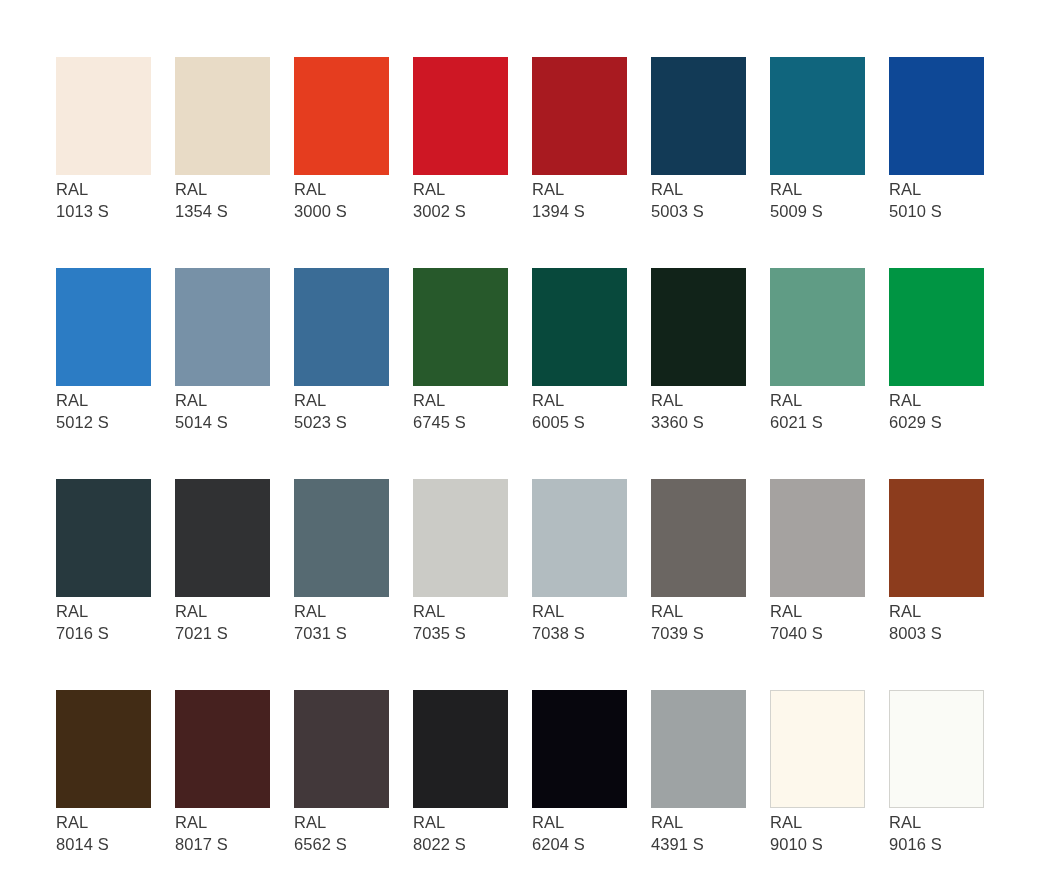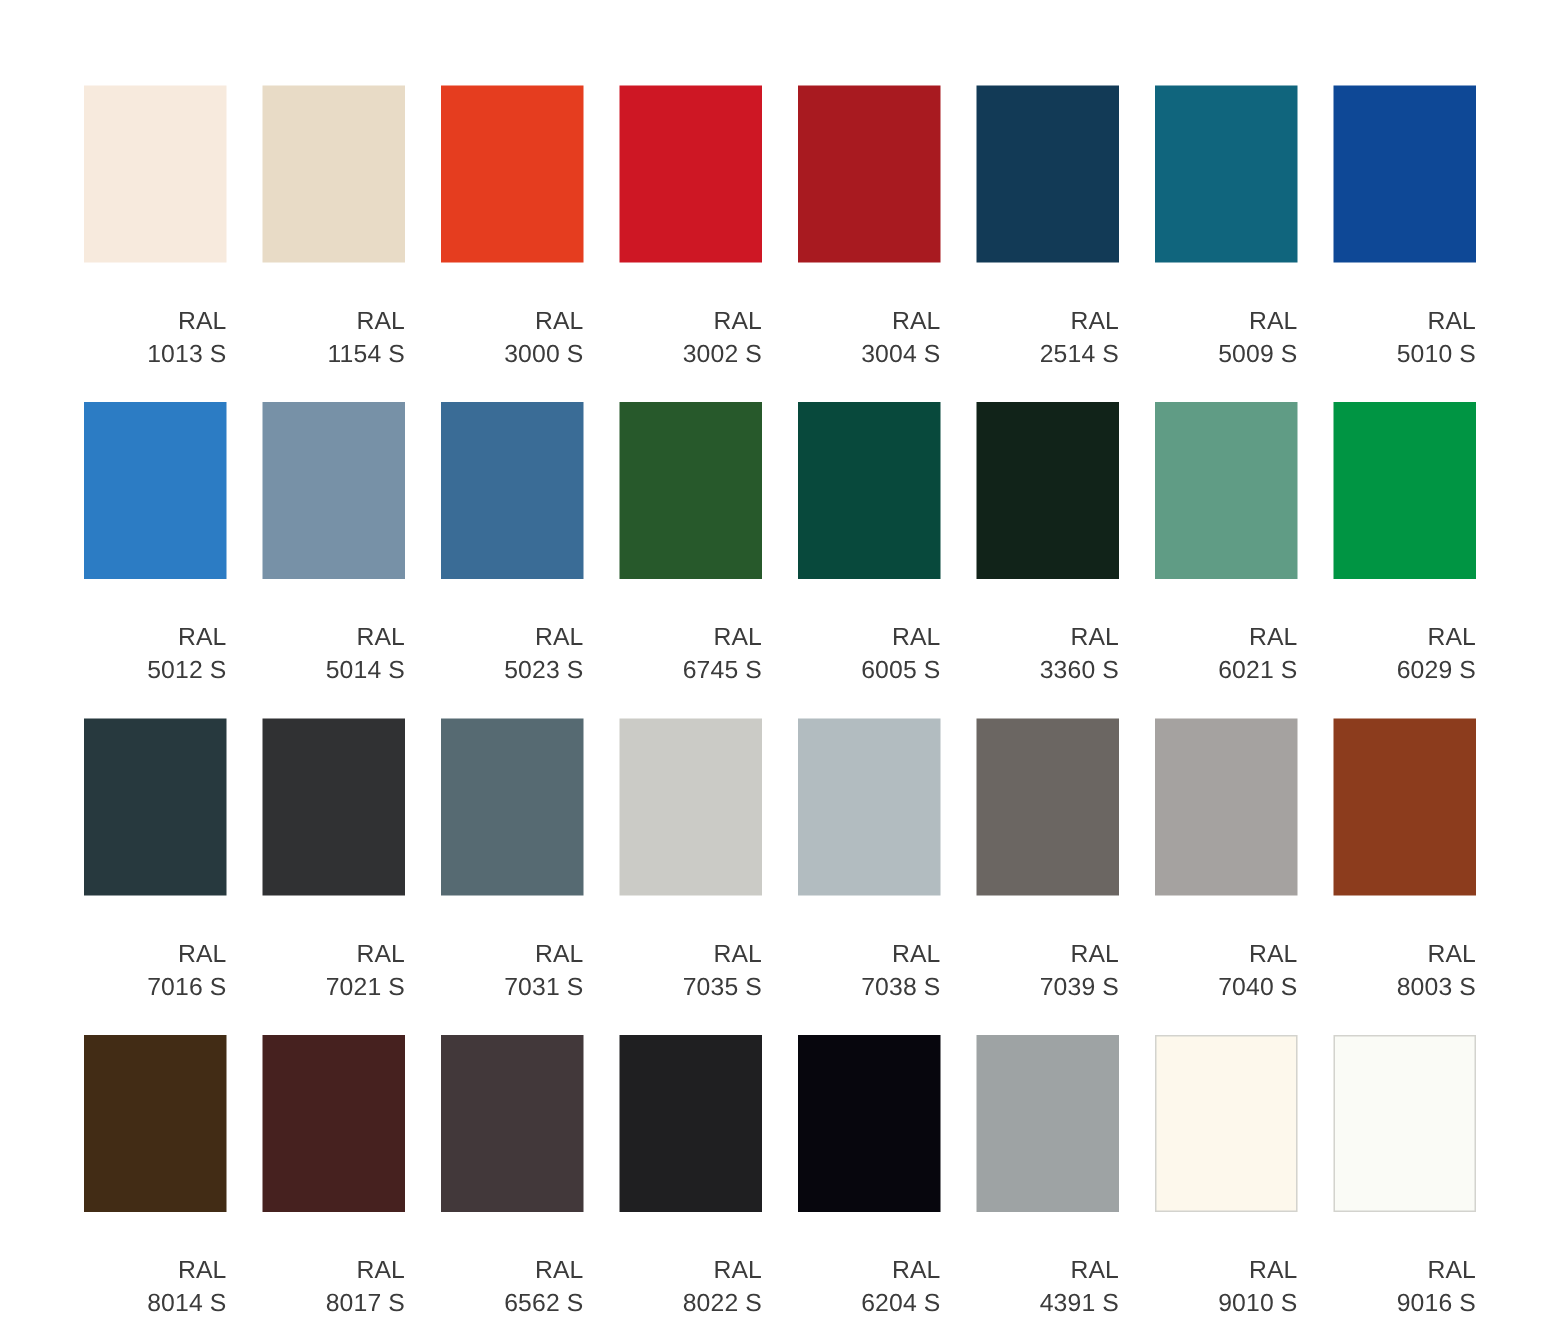--- a/index.html
+++ b/index.html
@@ -46,22 +46,22 @@
     height: 118px;
     box-sizing: border-box;
     display: block;
   }
 
   .swatch-chip.has-border {
     border: 1px solid #d3d3ce;
   }
 
   .swatch-label {
-    margin-top: 28px;
-    text-align: right;
+    margin-top: 3px;
+    text-align: left;
     color: #3b3b3b;
     font-size: 16.5px;
     line-height: 22px;
     font-weight: 400;
     letter-spacing: 0.1px;
     white-space: pre;
   }
 
   .swatch-label .label-line {
     display: block;
@@ -71,37 +71,37 @@
 <body>
 
 <div id="chart-page">
   <div class="swatch-grid">
       <div class="swatch-cell">
         <div class="swatch-chip" style="background-color: rgb(247, 234, 221);"></div>
         <div class="swatch-label"><span class="label-line">RAL</span><span class="label-line">1013 S</span></div>
       </div>
       <div class="swatch-cell">
         <div class="swatch-chip" style="background-color: rgb(232, 219, 198);"></div>
-        <div class="swatch-label"><span class="label-line">RAL</span><span class="label-line">1154 S</span></div>
+        <div class="swatch-label"><span class="label-line">RAL</span><span class="label-line">1354 S</span></div>
       </div>
       <div class="swatch-cell">
         <div class="swatch-chip" style="background-color: rgb(229, 61, 31);"></div>
         <div class="swatch-label"><span class="label-line">RAL</span><span class="label-line">3000 S</span></div>
       </div>
       <div class="swatch-cell">
         <div class="swatch-chip" style="background-color: rgb(206, 23, 36);"></div>
         <div class="swatch-label"><span class="label-line">RAL</span><span class="label-line">3002 S</span></div>
       </div>
       <div class="swatch-cell">
         <div class="swatch-chip" style="background-color: rgb(168, 26, 32);"></div>
-        <div class="swatch-label"><span class="label-line">RAL</span><span class="label-line">3004 S</span></div>
+        <div class="swatch-label"><span class="label-line">RAL</span><span class="label-line">1394 S</span></div>
       </div>
       <div class="swatch-cell">
         <div class="swatch-chip" style="background-color: rgb(18, 58, 86);"></div>
-        <div class="swatch-label"><span class="label-line">RAL</span><span class="label-line">2514 S</span></div>
+        <div class="swatch-label"><span class="label-line">RAL</span><span class="label-line">5003 S</span></div>
       </div>
       <div class="swatch-cell">
         <div class="swatch-chip" style="background-color: rgb(16, 101, 125);"></div>
         <div class="swatch-label"><span class="label-line">RAL</span><span class="label-line">5009 S</span></div>
       </div>
       <div class="swatch-cell">
         <div class="swatch-chip" style="background-color: rgb(14, 72, 150);"></div>
         <div class="swatch-label"><span class="label-line">RAL</span><span class="label-line">5010 S</span></div>
       </div>
       <div class="swatch-cell">

